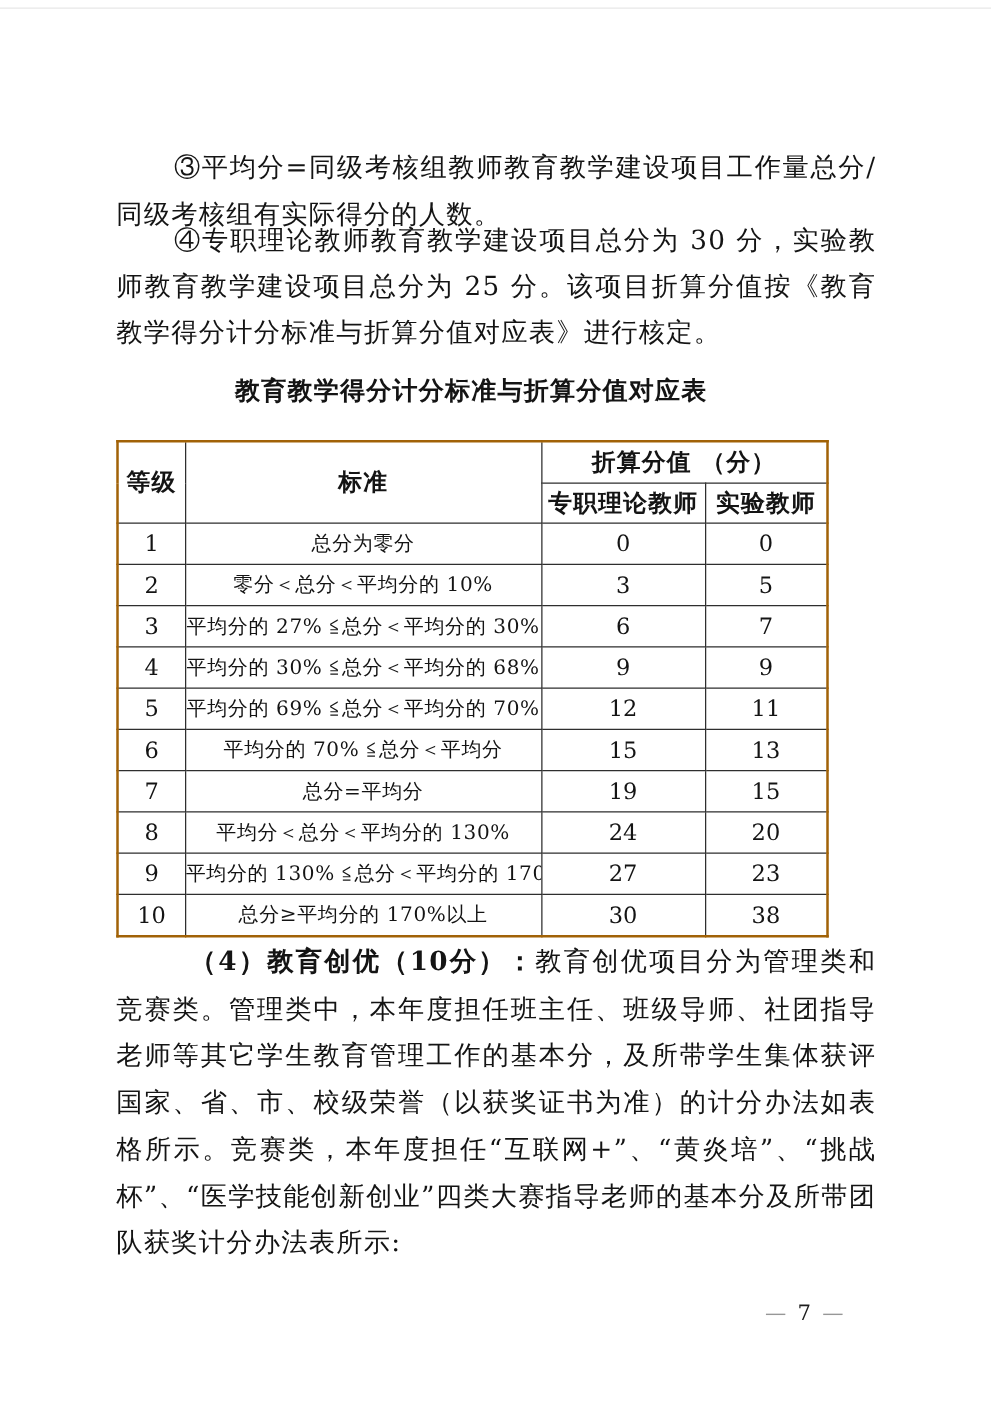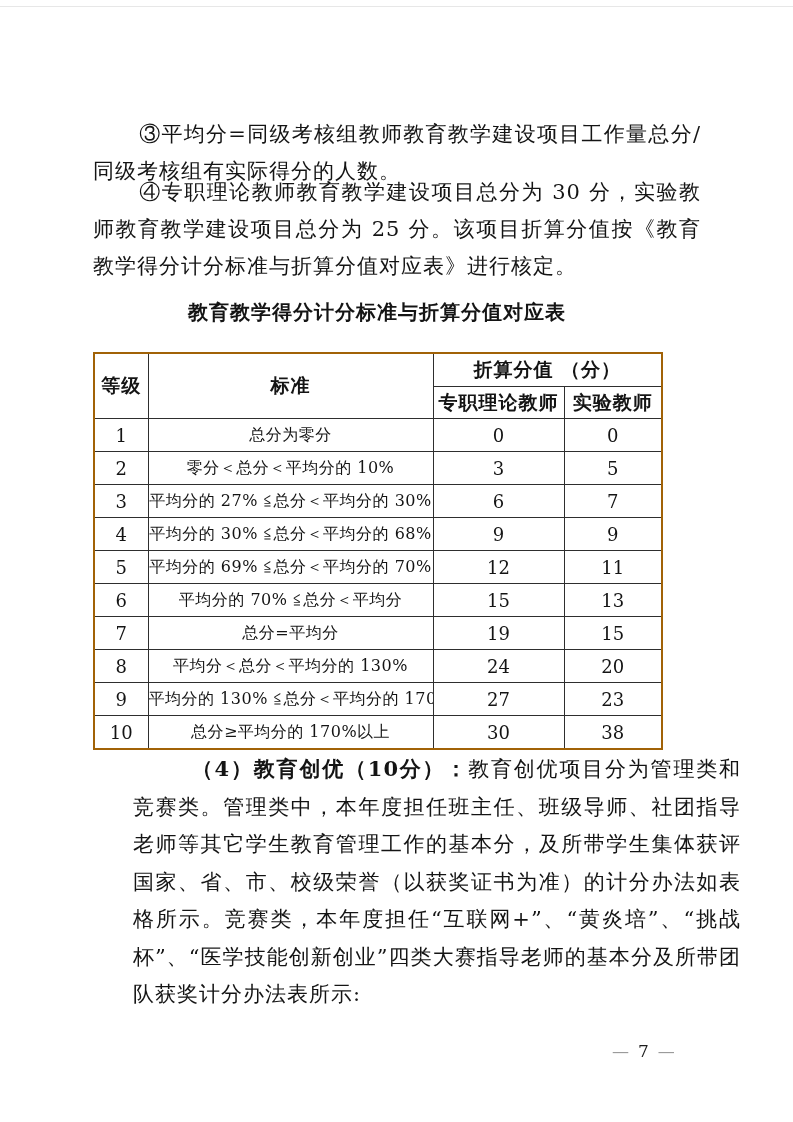--- a/index.html
+++ b/index.html
@@ -19,21 +19,21 @@
     position: absolute;
     left: 93px; width: 608px;
     font-size: 21px; line-height: 37px;
     letter-spacing: 1px;
     text-align: justify;
     text-align-last: left;
     margin: 0;
   }
   .p1 { top: 100px; text-indent: 2.2em; margin-top: 16px; }
   .p2 { top: 174px; text-indent: 2.2em; }
-  .p3 { top: 750px; line-height: 37.5px; text-indent: 2.8em; margin-left: 40px; }
+  .p3 { top: 750px; line-height: 37.5px; text-indent: 2.8em; }
   .p3 .lead { font-weight: 700; }
   .doc-title {
     position: absolute; top: 299px; left: 93px; width: 568px;
     text-align: center;
     font-size: 20px; font-weight: 700; letter-spacing: 1px;
     margin: 0;
   }
   .tbl-wrap { position: absolute; top: 352px; left: 93px; }
   table.score {
     border-collapse: collapse;

